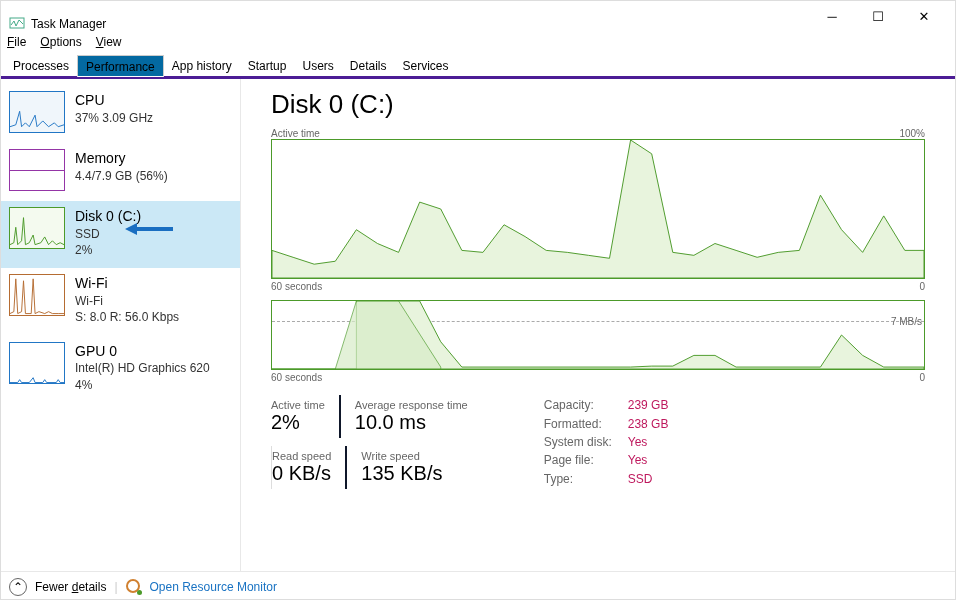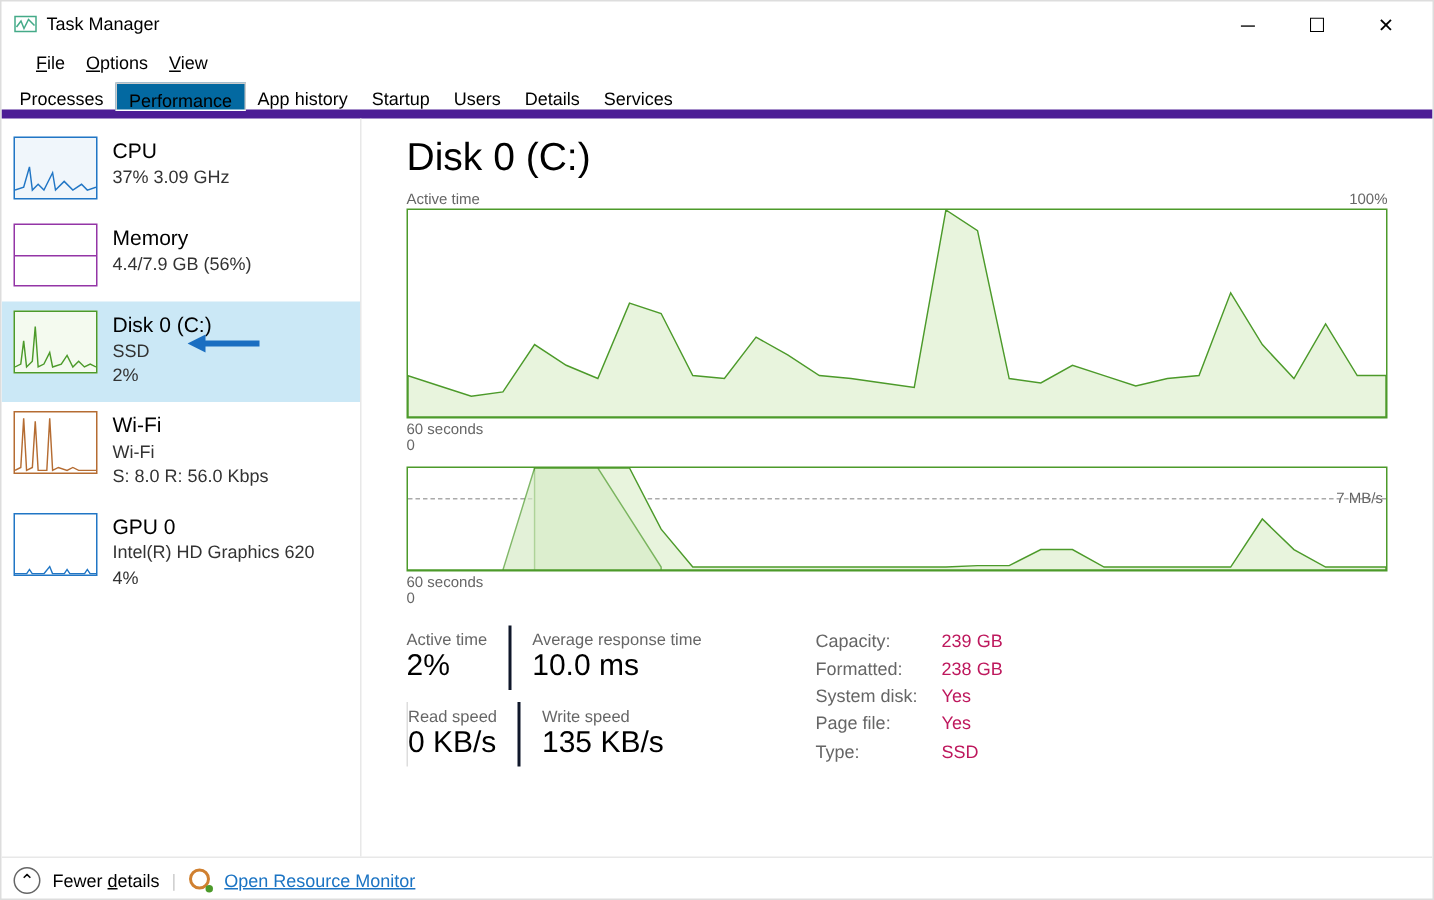--- a/index.html
+++ b/index.html
@@ -1,28 +1,28 @@
 <!DOCTYPE html>
 <html><head>
 <meta charset="utf-8">
 <style>
   * { box-sizing: border-box; margin: 0; padding: 0; font-family: "Segoe UI", Tahoma, sans-serif; }
   body { width: 956px; height: 600px; background: #fff; color: #000; overflow: hidden; border: 1px solid #ddd; }
   
-  .titlebar { display: flex; align-items: center; height: 30px; padding: 0 8px; }
+  .titlebar { display: flex; align-items: flex-end; height: 30px; padding: 0 8px; }
   .titlebar-icon { width: 16px; height: 16px; margin-right: 6px; }
   .titlebar-title { font-size: 12px; flex: 1; }
   .win-btns { display: flex; gap: 0; }
   .win-btn { width: 46px; height: 30px; display: flex; align-items: center; justify-content: center; font-size: 13px; }
   
-  .menubar { display: flex; gap: 2px; padding: 2px 17px; height: 22px; }
+  .menubar { display: flex; gap: 2px; padding: 2px 0; height: 22px; }
   .menu-item { font-size: 12px; padding: 2px 6px; }
   .menu-item .underline { text-decoration: underline; }
   
-  .tabbar { display: flex; padding: 2px 4px 0; border-bottom: 6px solid #4c1d95; height: 26px; }
+  .tabbar { display: flex; padding: 2px 4px 0; border-bottom: 3px solid #4c1d95; height: 26px; }
   .tab { font-size: 12px; padding: 4px 8px; }
   .tab.active { border: 1px solid #ccc; border-bottom: 1px solid #fff; background: #0369a1; margin-bottom: -1px; }
   
   .content { display: flex; height: calc(600px - 30px - 22px - 26px - 30px); }
   
   .sidebar { width: 240px; border-right: 1px solid #e8e8e8; padding: 6px 0; overflow-y: auto; }
   .side-item { display: flex; padding: 6px 8px 10px; gap: 10px; cursor: pointer; }
   .side-item.selected { background: #cbe8f6; }
   .side-thumb { width: 56px; height: 42px; border: 1px solid; position: relative; background: #fff; }
   .side-info { flex: 1; font-size: 12px; line-height: 1.35; }
@@ -38,35 +38,35 @@
   
   .main { flex: 1; padding: 10px 30px; overflow: hidden; }
   .main-header { display: flex; justify-content: space-between; align-items: baseline; }
   .main-title { font-size: 26px; font-weight: normal; }
   .main-model { font-size: 14px; }
   
   .chart-section { margin-top: 8px; }
   .chart-labels { display: flex; justify-content: space-between; font-size: 10px; color: #666; }
   .chart { border: 1px solid #4c9a2a; height: 140px; position: relative; background: #fff; }
   .chart-small { height: 70px; }
-  .chart-bottom { display: flex; justify-content: space-between; font-size: 10px; color: #666; margin-top: 2px; flex-direction: column; }
+  .chart-bottom { display: flex; justify-content: space-between; font-size: 10px; color: #666; margin-top: 2px; }
   .chart svg { position: absolute; left: 0; top: 0; width: 100%; height: 100%; }
   
   .stats-row { display: flex; gap: 60px; margin-top: 12px; }
   .stats-group { display: flex; gap: 0; }
   .stat-block { padding: 4px 14px; border-left: 2px solid #0f172a; }
   .stat-block:first-child { border-left: none; padding-left: 0; }
   .stat-label { font-size: 11px; color: #666; }
   .stat-value { font-size: 20px; }
   .stats-table { font-size: 12px; }
   .stats-table td { padding: 1px 14px 1px 0; color: #666; }
   .stats-table td.v { color: #be185d; }
   
   .footer { display: flex; align-items: center; gap: 8px; padding: 4px 8px; height: 30px; font-size: 12px; border-top: 1px solid #e8e8e8; }
-  .footer-link { color: #1a73c3; cursor: pointer; text-decoration: underline; }
+  .footer-link { color: #1a73c3; cursor: pointer; }
   .circle-icon { width: 18px; height: 18px; border: 1px solid #666; border-radius: 50%; display: inline-flex; align-items: center; justify-content: center; font-size: 12px; }
   .rm-icon { width: 16px; height: 16px; display: inline-block; position: relative; }
   .rm-icon::before { content:''; position:absolute; width:10px; height:10px; border:2px solid #d08030; border-radius:50%; left:0; top:0; }
   .rm-icon::after { content:''; position:absolute; width:5px; height:5px; background:#4c9a2a; border-radius:50%; right:0; bottom:0; }
   
   .arrow-annotation { position: absolute; left: 50px; top: 12px; color: #1a6ec1; font-weight: bold; pointer-events: none; }
   .arrow-annotation svg { width: 50px; height: 20px; }
   
   .mb7-line { position:absolute; right:0; left:0; border-top:1px dashed #aaa; top:30%; }
   .mb7-label { position:absolute; right:2px; top:22%; font-size:10px; color:#666; }

